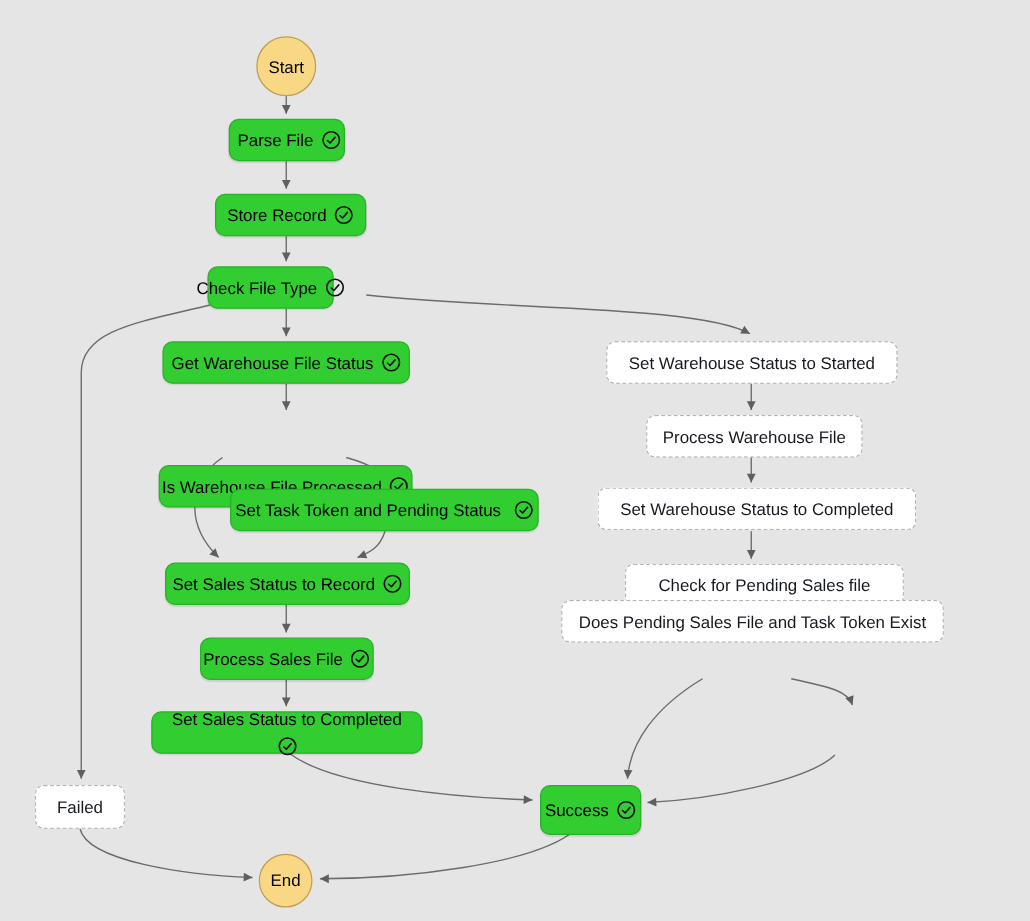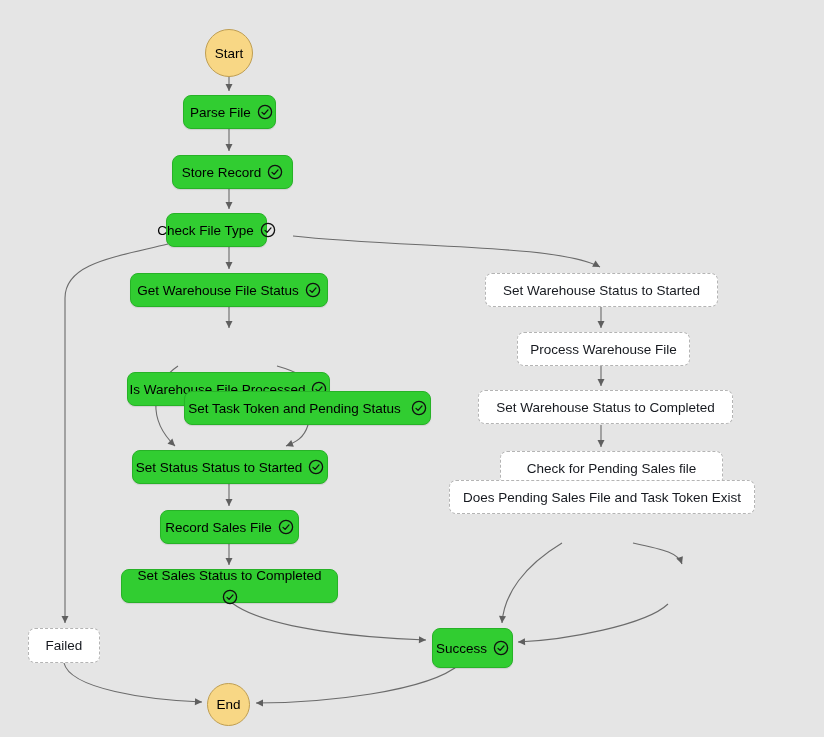--- a/index.html
+++ b/index.html
@@ -142,31 +142,31 @@
     <span>Set Task Token and Pending Status</span>
     <span class="check-icon">
         <svg viewBox="0 0 16 16">
           <circle cx="8" cy="8" r="6.6" fill="none" stroke="#101010" stroke-width="1.3"></circle>
           <path d="M5 8.4 L7.1 10.4 L11 5.9" fill="none" stroke="#101010" stroke-width="1.3" stroke-linecap="round" stroke-linejoin="round"></path>
         </svg>
       </span>
   </div>
 
   <div class="node succeeded" style="left:132px; top:450px; width:196px;">
-    <span>Set Status Status to Started</span>
+    <span>Set Sales Status to Record</span>
     <span class="check-icon">
         <svg viewBox="0 0 16 16">
           <circle cx="8" cy="8" r="6.6" fill="none" stroke="#101010" stroke-width="1.3"></circle>
           <path d="M5 8.4 L7.1 10.4 L11 5.9" fill="none" stroke="#101010" stroke-width="1.3" stroke-linecap="round" stroke-linejoin="round"></path>
         </svg>
       </span>
   </div>
 
   <div class="node succeeded" style="left:160px; top:510px; width:139px;">
-    <span>Record Sales File</span>
+    <span>Process Sales File</span>
     <span class="check-icon">
         <svg viewBox="0 0 16 16">
           <circle cx="8" cy="8" r="6.6" fill="none" stroke="#101010" stroke-width="1.3"></circle>
           <path d="M5 8.4 L7.1 10.4 L11 5.9" fill="none" stroke="#101010" stroke-width="1.3" stroke-linecap="round" stroke-linejoin="round"></path>
         </svg>
       </span>
   </div>
 
   <div class="node succeeded" style="left:121px; top:569px; width:217px;flex-direction:column;">
     <span>Set Sales Status to Completed</span>

